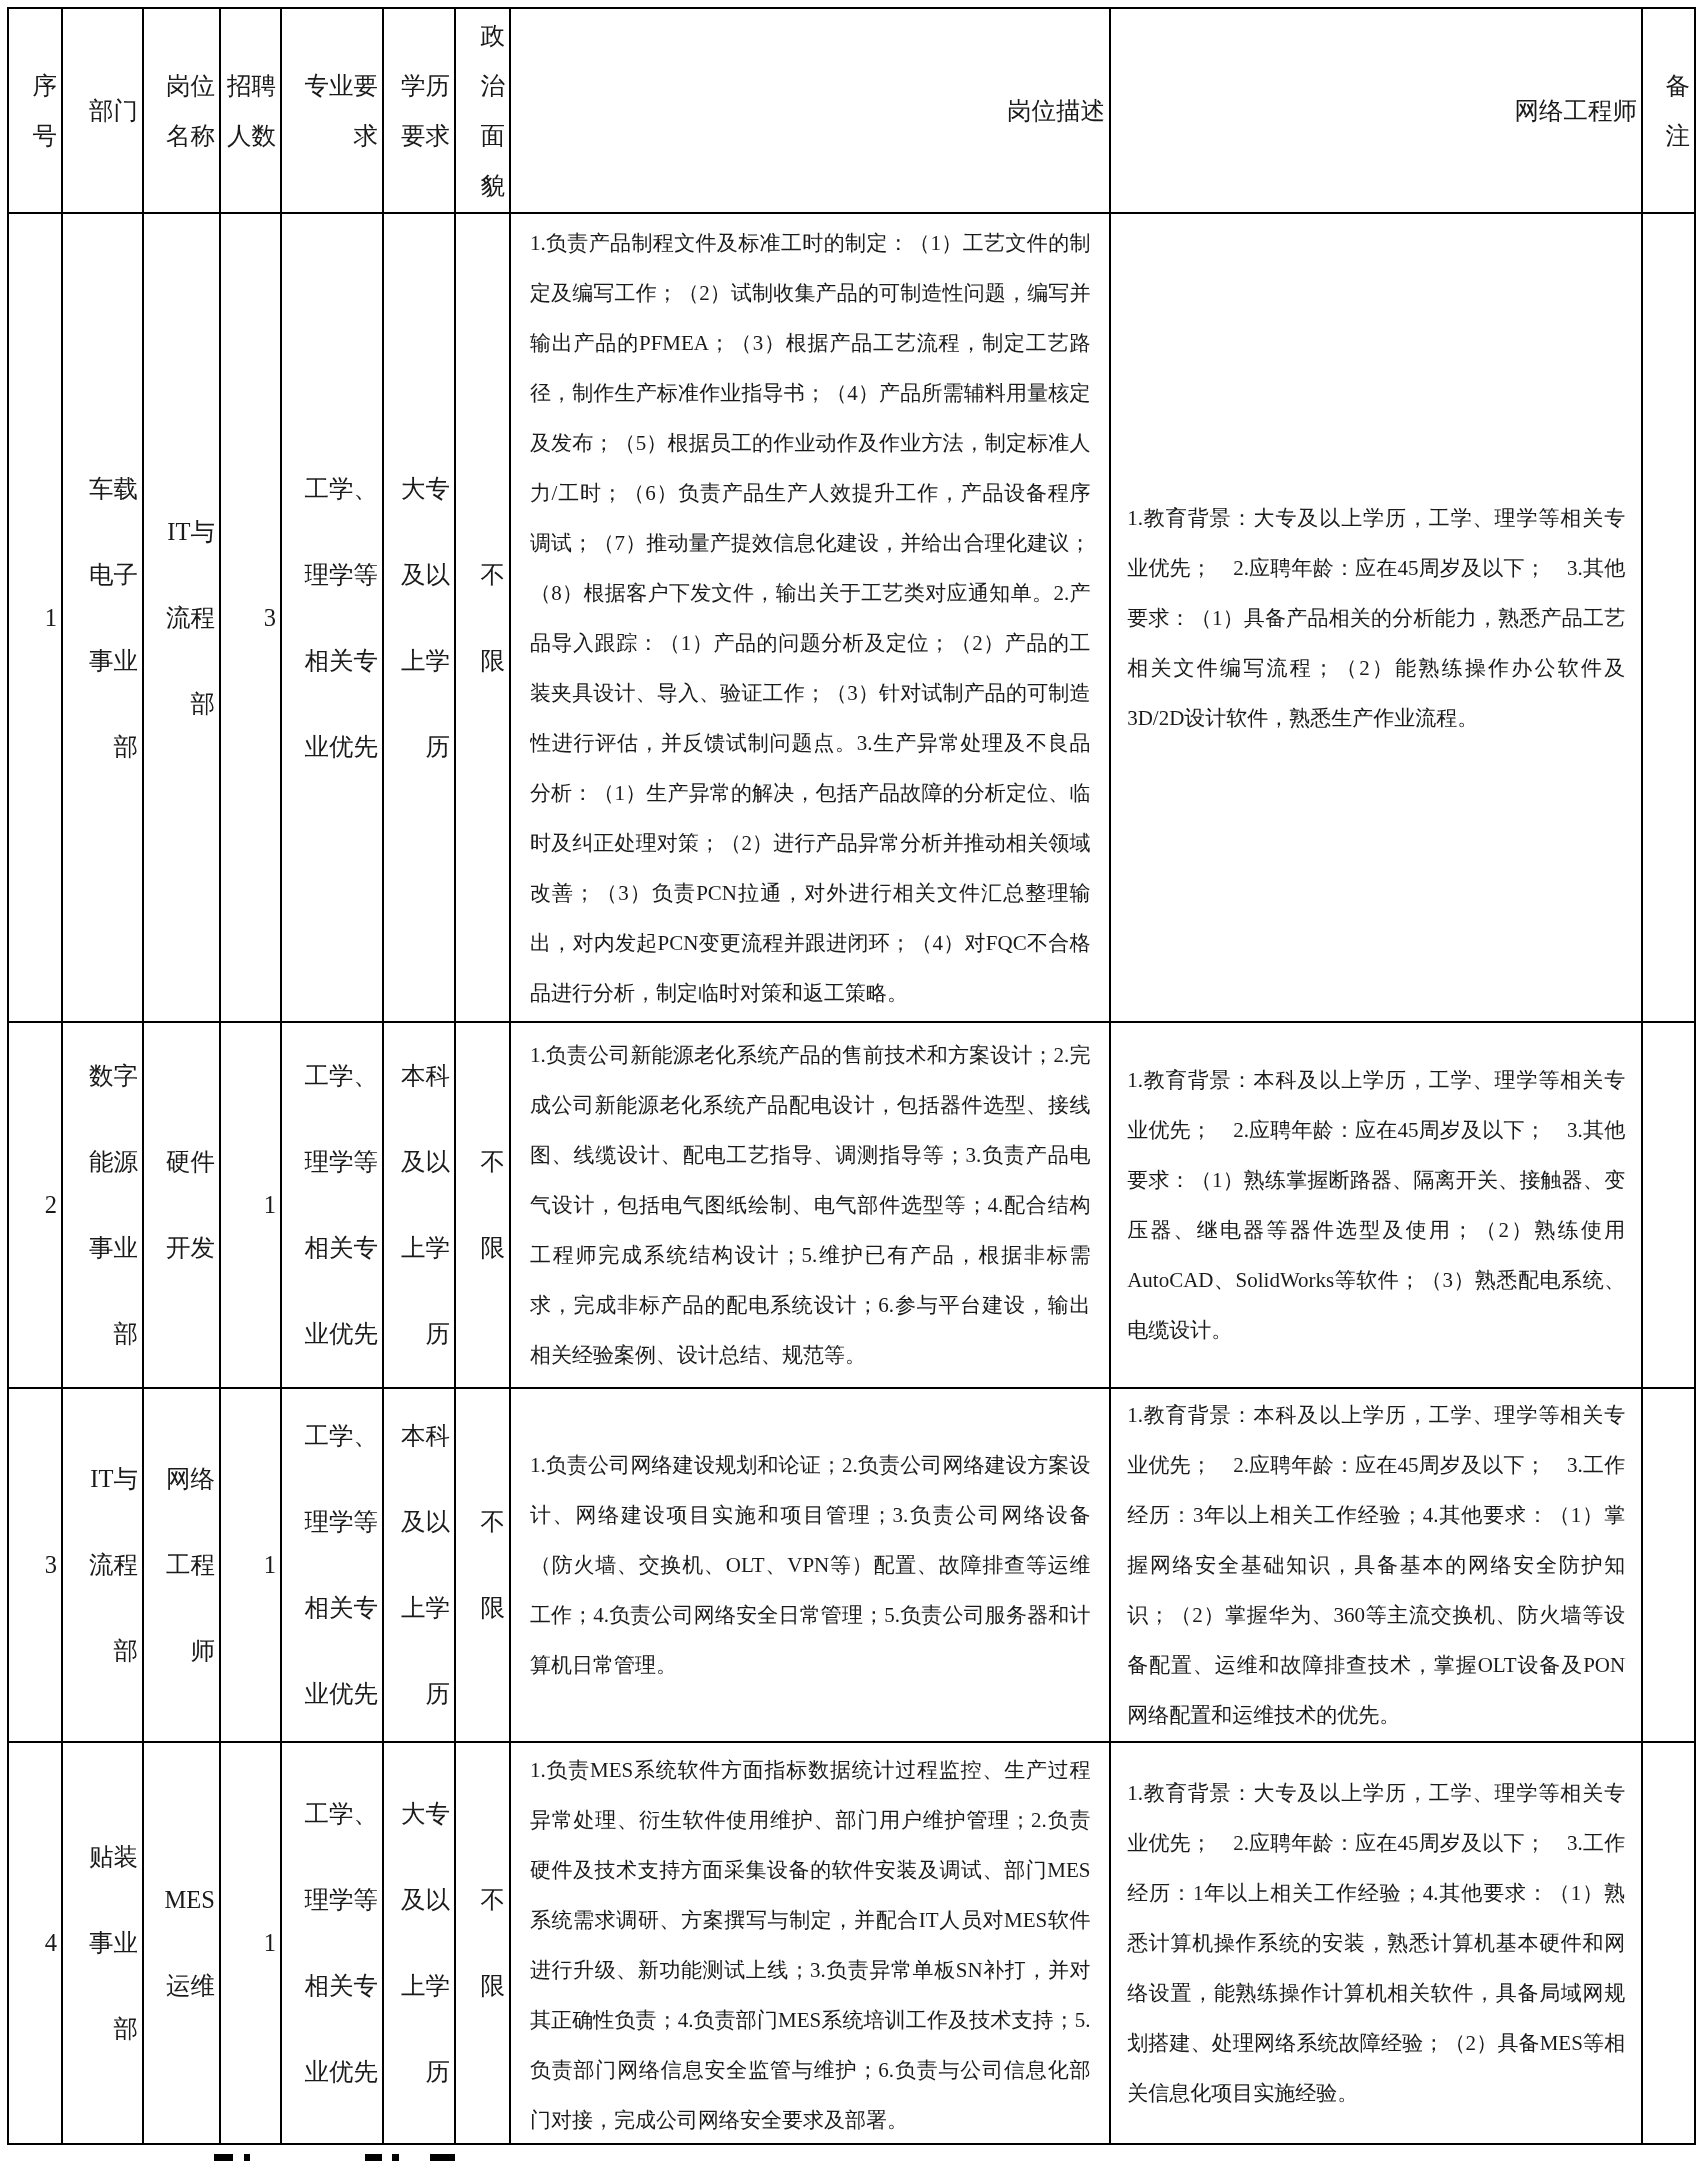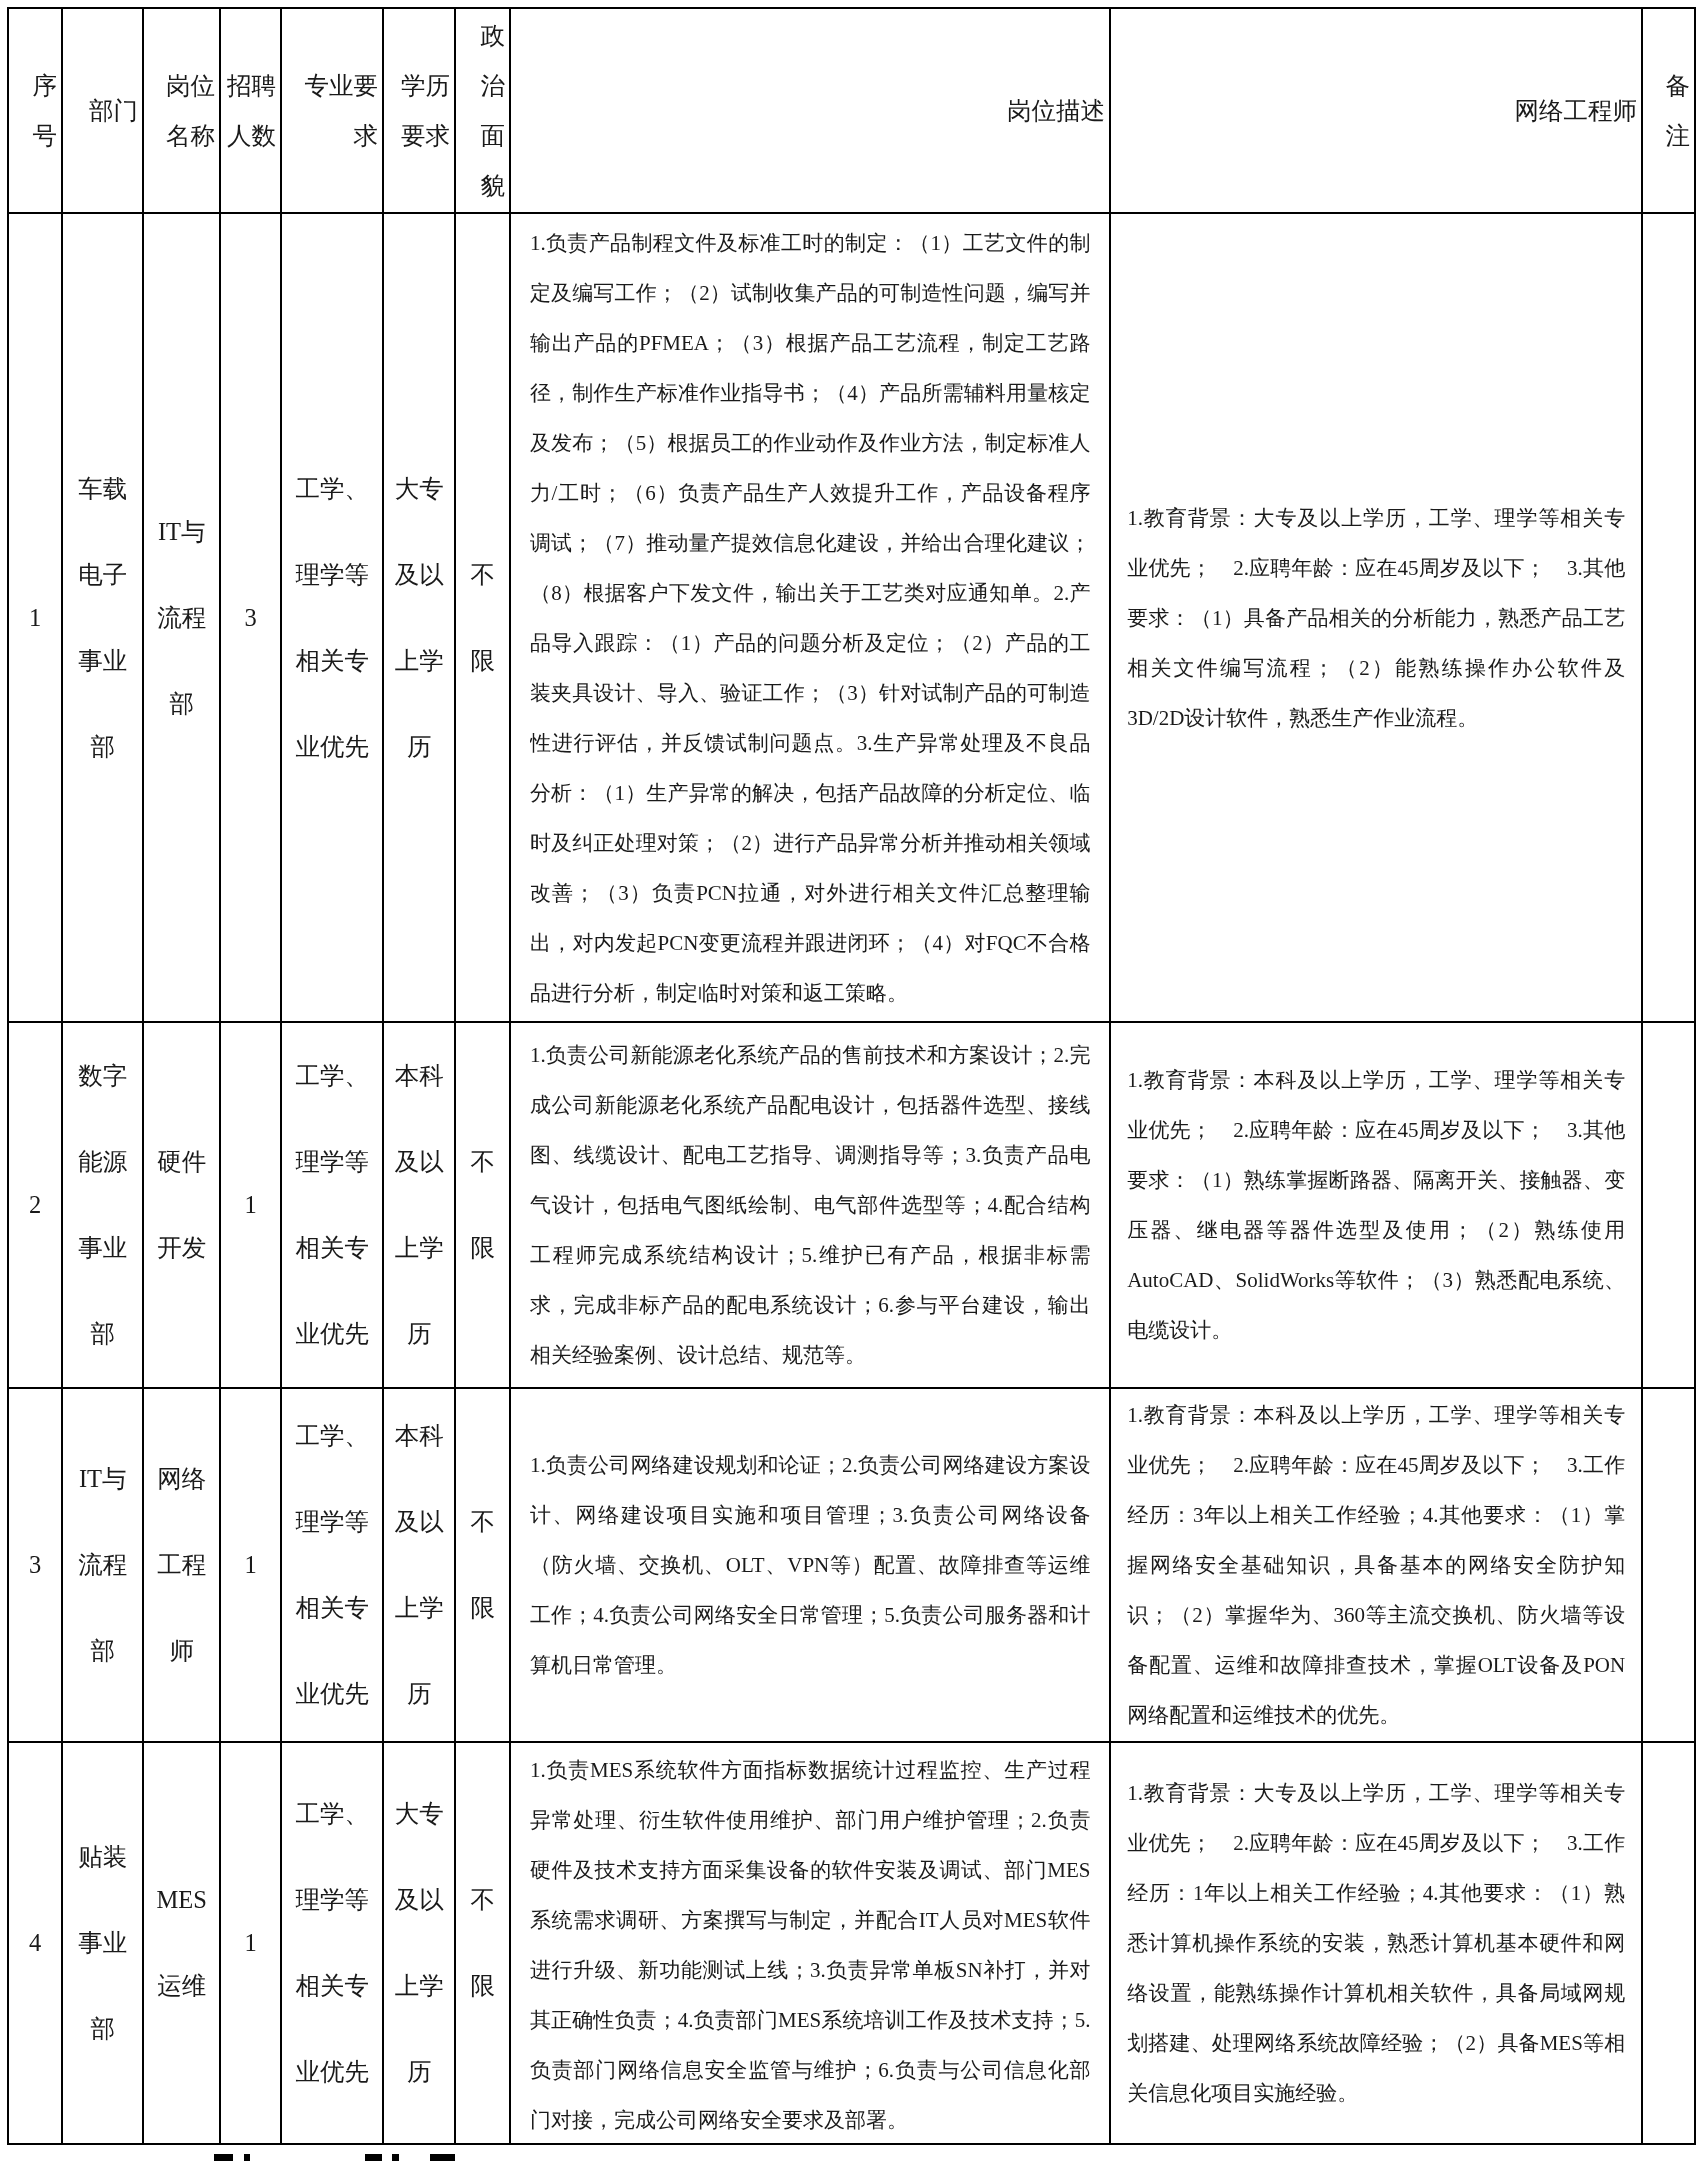--- a/index.html
+++ b/index.html
@@ -29,21 +29,21 @@
     font-size:24.5px;
     line-height:50px;
     text-align:right;
     padding:0 4.3px;
     word-break:break-all;
   }
   
   td.nr{
     font-size:24.5px;
     line-height:86px;
-    text-align:center;
+    text-align:right;
     padding:0 4.3px;
     word-break:break-all;
   }
   
   td.desc{padding:0 18.7px;margin-left:21px;}
   td.qual{padding:0 16px;}
   td.desc .cellbox, td.qual .cellbox{
     font-size:21px;
     line-height:50px;
     text-align:justify;

